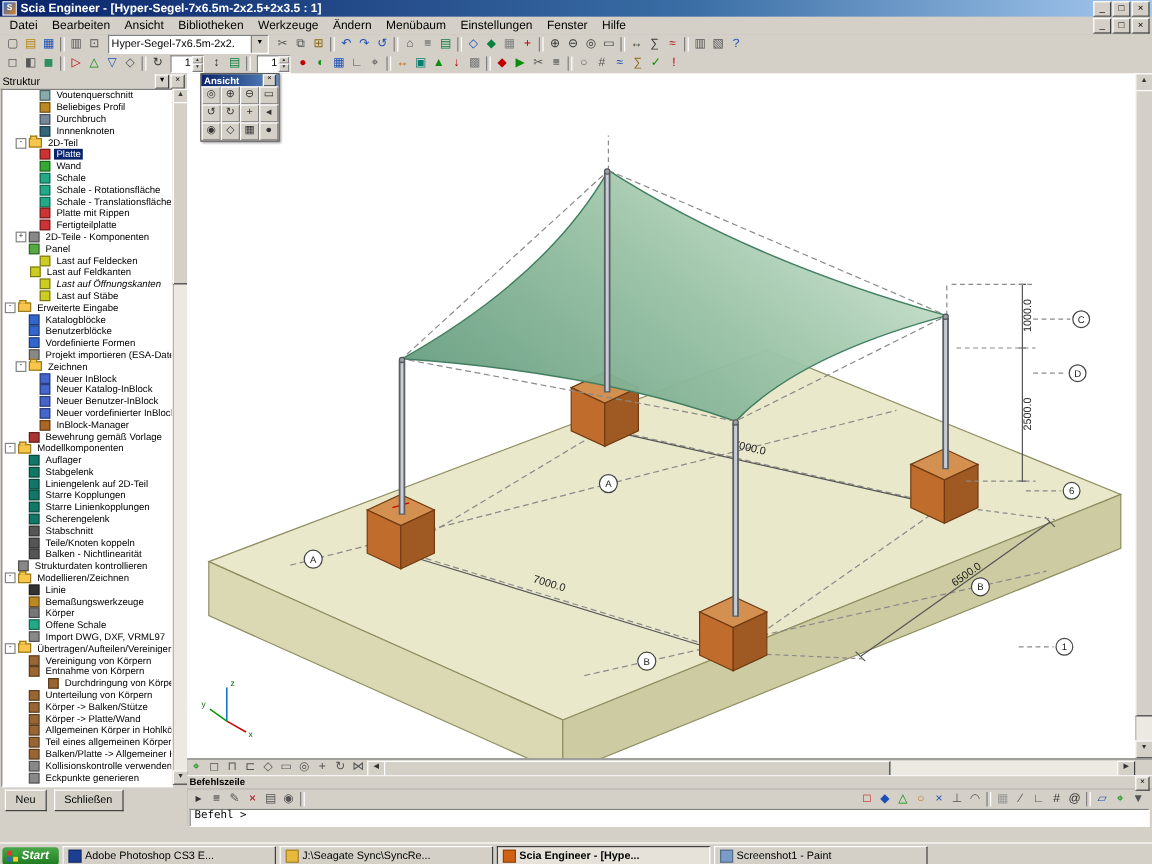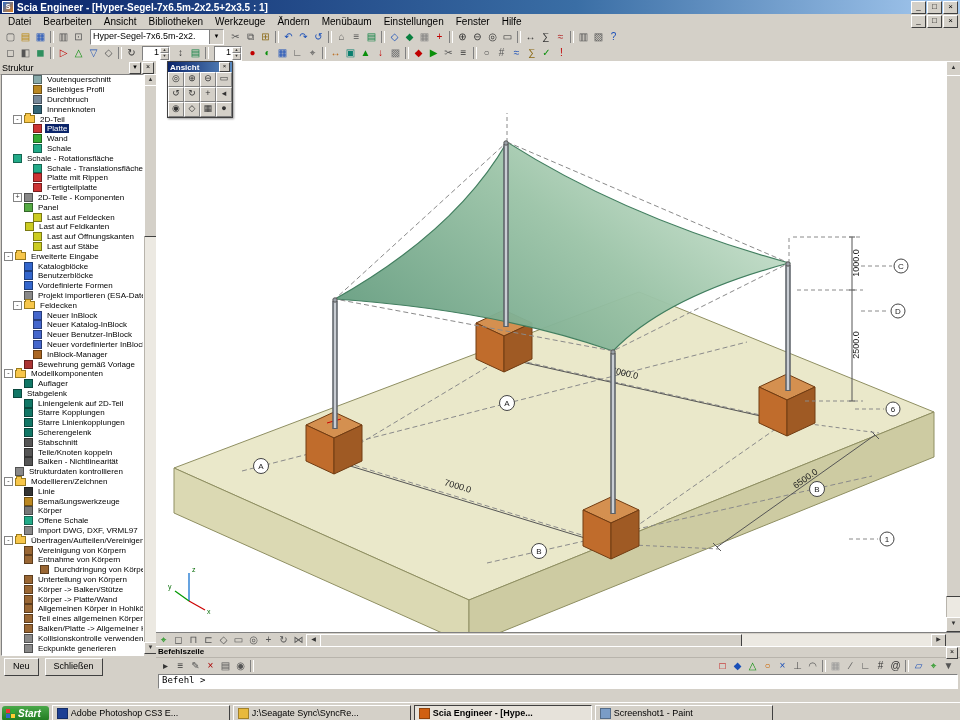--- a/index.html
+++ b/index.html
@@ -285,21 +285,21 @@
         <div class="trow" style="padding-left: 20px;">
           <span class="texp empty"></span>
           <span class="tico" style="background: rgb(51, 170, 51);"></span>
           <span class="tlabel">Wand</span>
         </div>
         <div class="trow" style="padding-left: 20px;">
           <span class="texp empty"></span>
           <span class="tico" style="background: rgb(34, 170, 136);"></span>
           <span class="tlabel">Schale</span>
         </div>
-        <div class="trow" style="">
+        <div class="trow" style="padding-left: 20px;">
           <span class="texp empty"></span>
           <span class="tico" style="background: rgb(34, 170, 136);"></span>
           <span class="tlabel">Schale - Rotationsfläche</span>
         </div>
         <div class="trow" style="padding-left: 20px;">
           <span class="texp empty"></span>
           <span class="tico" style="background: rgb(34, 170, 136);"></span>
           <span class="tlabel">Schale - Translationsfläche</span>
         </div>
         <div class="trow" style="padding-left: 20px;">
@@ -325,21 +325,21 @@
         <div class="trow" style="padding-left: 20px;">
           <span class="texp empty"></span>
           <span class="tico" style="background: rgb(204, 204, 34);"></span>
           <span class="tlabel">Last auf Feldecken</span>
         </div>
         <div class="trow" style="padding-left: 12px;">
           <span class="texp empty"></span>
           <span class="tico" style="background: rgb(204, 204, 34);"></span>
           <span class="tlabel">Last auf Feldkanten</span>
         </div>
-        <div class="trow" style="padding-left: 20px;">
+        <div class="trow" style="padding-left: 20px; font-style: italic;">
           <span class="texp empty"></span>
           <span class="tico" style="background: rgb(204, 204, 34);"></span>
           <span class="tlabel">Last auf Öffnungskanten</span>
         </div>
         <div class="trow" style="padding-left: 20px;">
           <span class="texp empty"></span>
           <span class="tico" style="background: rgb(204, 204, 34);"></span>
           <span class="tlabel">Last auf Stäbe</span>
         </div>
         <div class="trow" style="padding-left: 2px;">
@@ -363,21 +363,21 @@
           <span class="tlabel">Vordefinierte Formen</span>
         </div>
         <div class="trow" style="padding-left: 11px;">
           <span class="texp empty"></span>
           <span class="tico" style="background: rgb(136, 136, 136);"></span>
           <span class="tlabel">Projekt importieren (ESA-Datei)</span>
         </div>
         <div class="trow" style="padding-left: 11px;">
           <span class="texp">-</span>
           <span class="tico folder"></span>
-          <span class="tlabel">Feldecken</span>
+          <span class="tlabel">Zeichnen</span>
         </div>
         <div class="trow" style="padding-left: 20px;">
           <span class="texp empty"></span>
           <span class="tico" style="background: rgb(68, 102, 204);"></span>
           <span class="tlabel">Neuer InBlock</span>
         </div>
         <div class="trow" style="padding-left: 20px;">
           <span class="texp empty"></span>
           <span class="tico" style="background: rgb(68, 102, 204);"></span>
           <span class="tlabel">Neuer Katalog-InBlock</span>
@@ -405,21 +405,21 @@
         <div class="trow" style="padding-left: 2px;">
           <span class="texp">-</span>
           <span class="tico folder"></span>
           <span class="tlabel">Modellkomponenten</span>
         </div>
         <div class="trow" style="padding-left: 11px;">
           <span class="texp empty"></span>
           <span class="tico" style="background: rgb(17, 119, 102);"></span>
           <span class="tlabel">Auflager</span>
         </div>
-        <div class="trow" style=" text-align: center;">
+        <div class="trow" style="padding-left: 11px; text-align: center;">
           <span class="texp empty"></span>
           <span class="tico" style="background: rgb(17, 119, 102);"></span>
           <span class="tlabel">Stabgelenk</span>
         </div>
         <div class="trow" style="padding-left: 11px;">
           <span class="texp empty"></span>
           <span class="tico" style="background: rgb(17, 119, 102);"></span>
           <span class="tlabel">Liniengelenk auf 2D-Teil</span>
         </div>
         <div class="trow" style="padding-left: 11px;">

